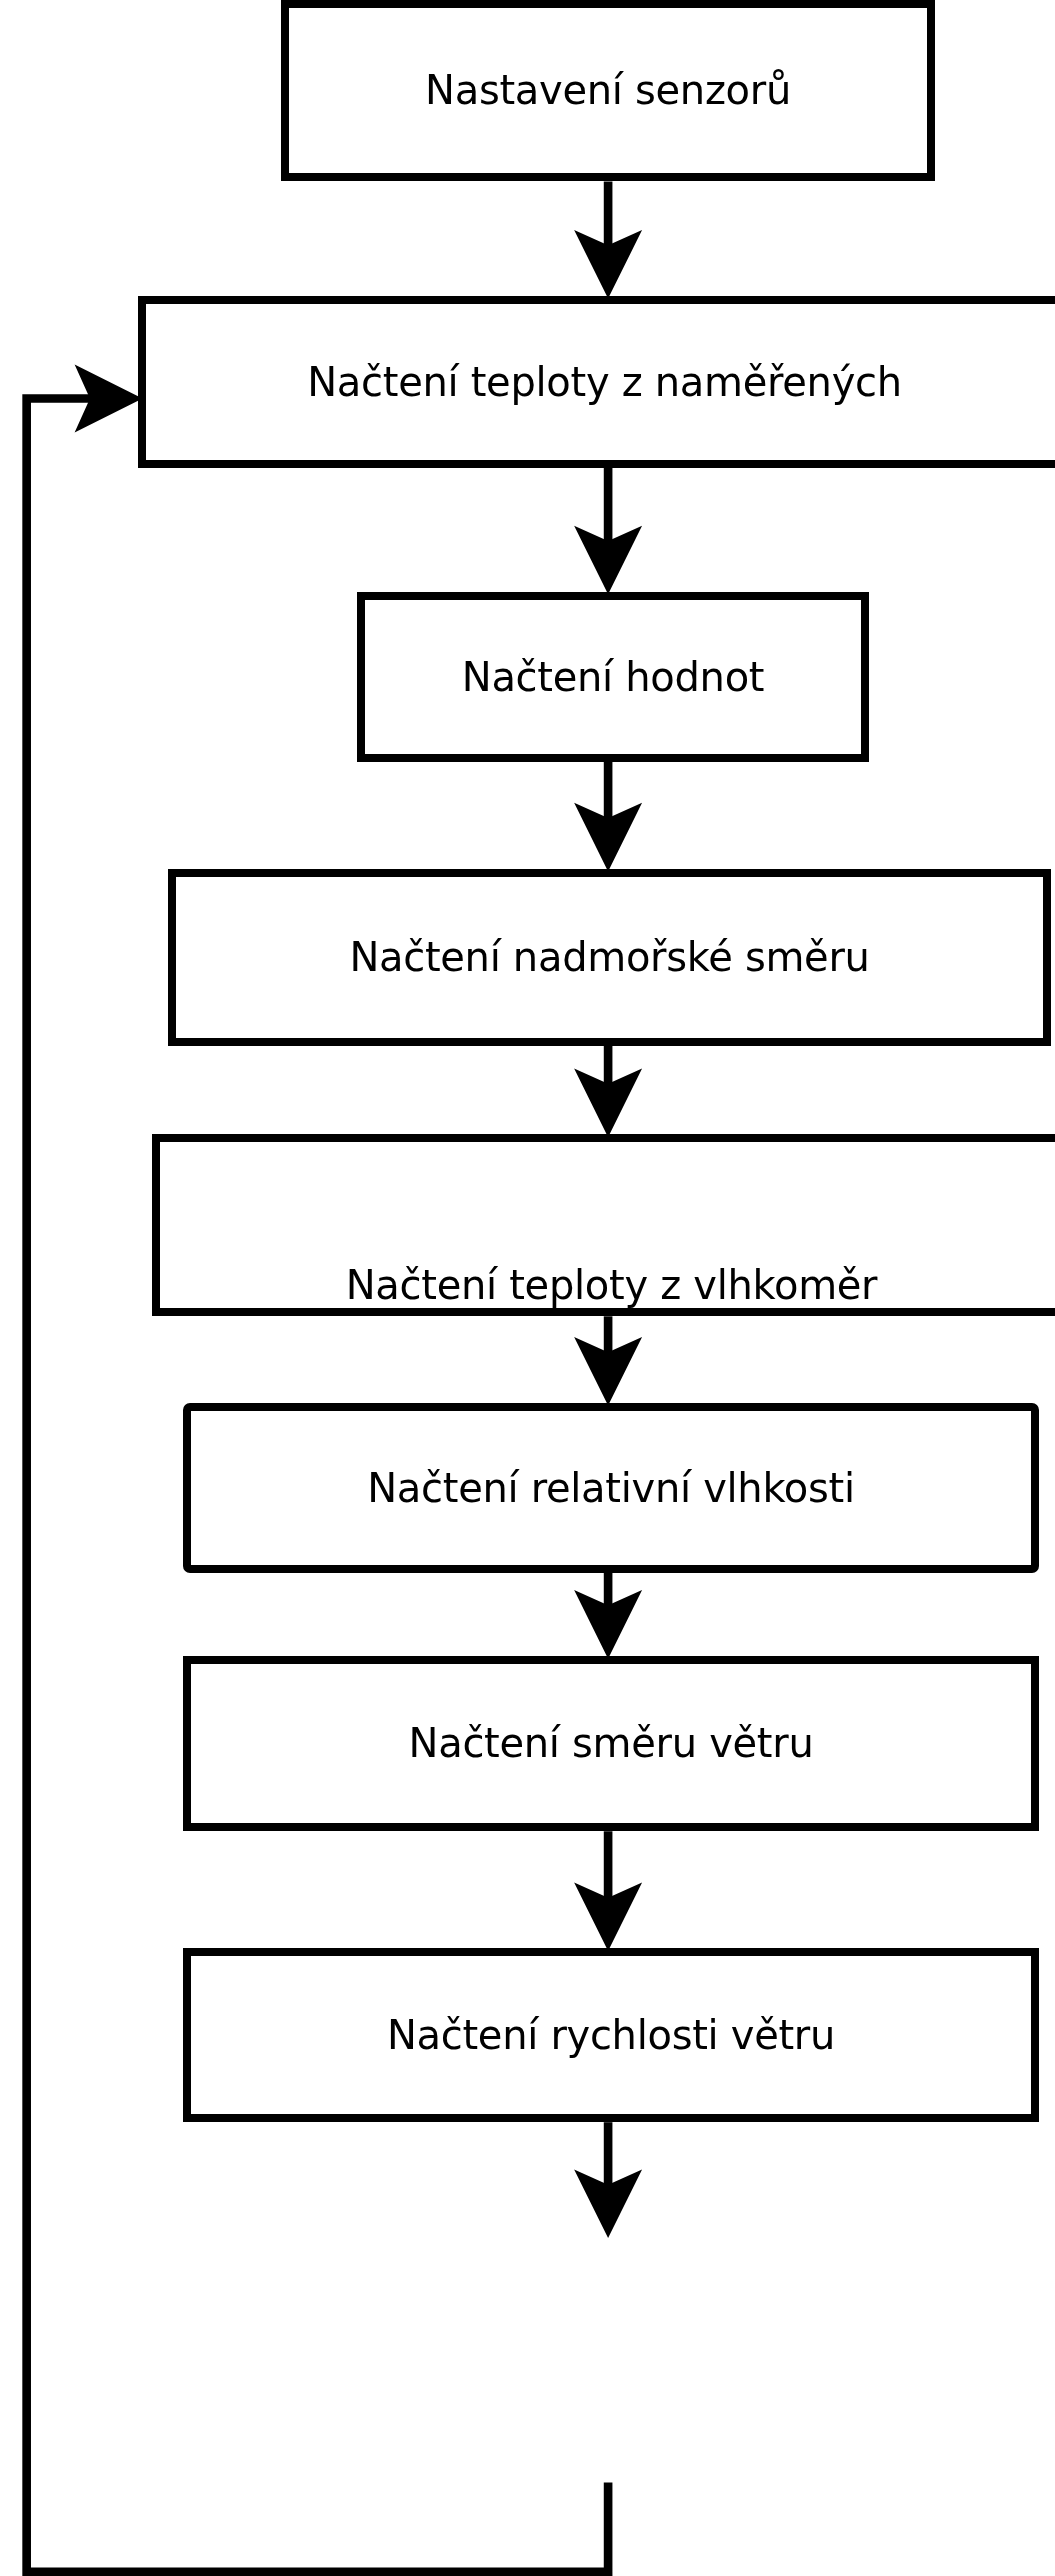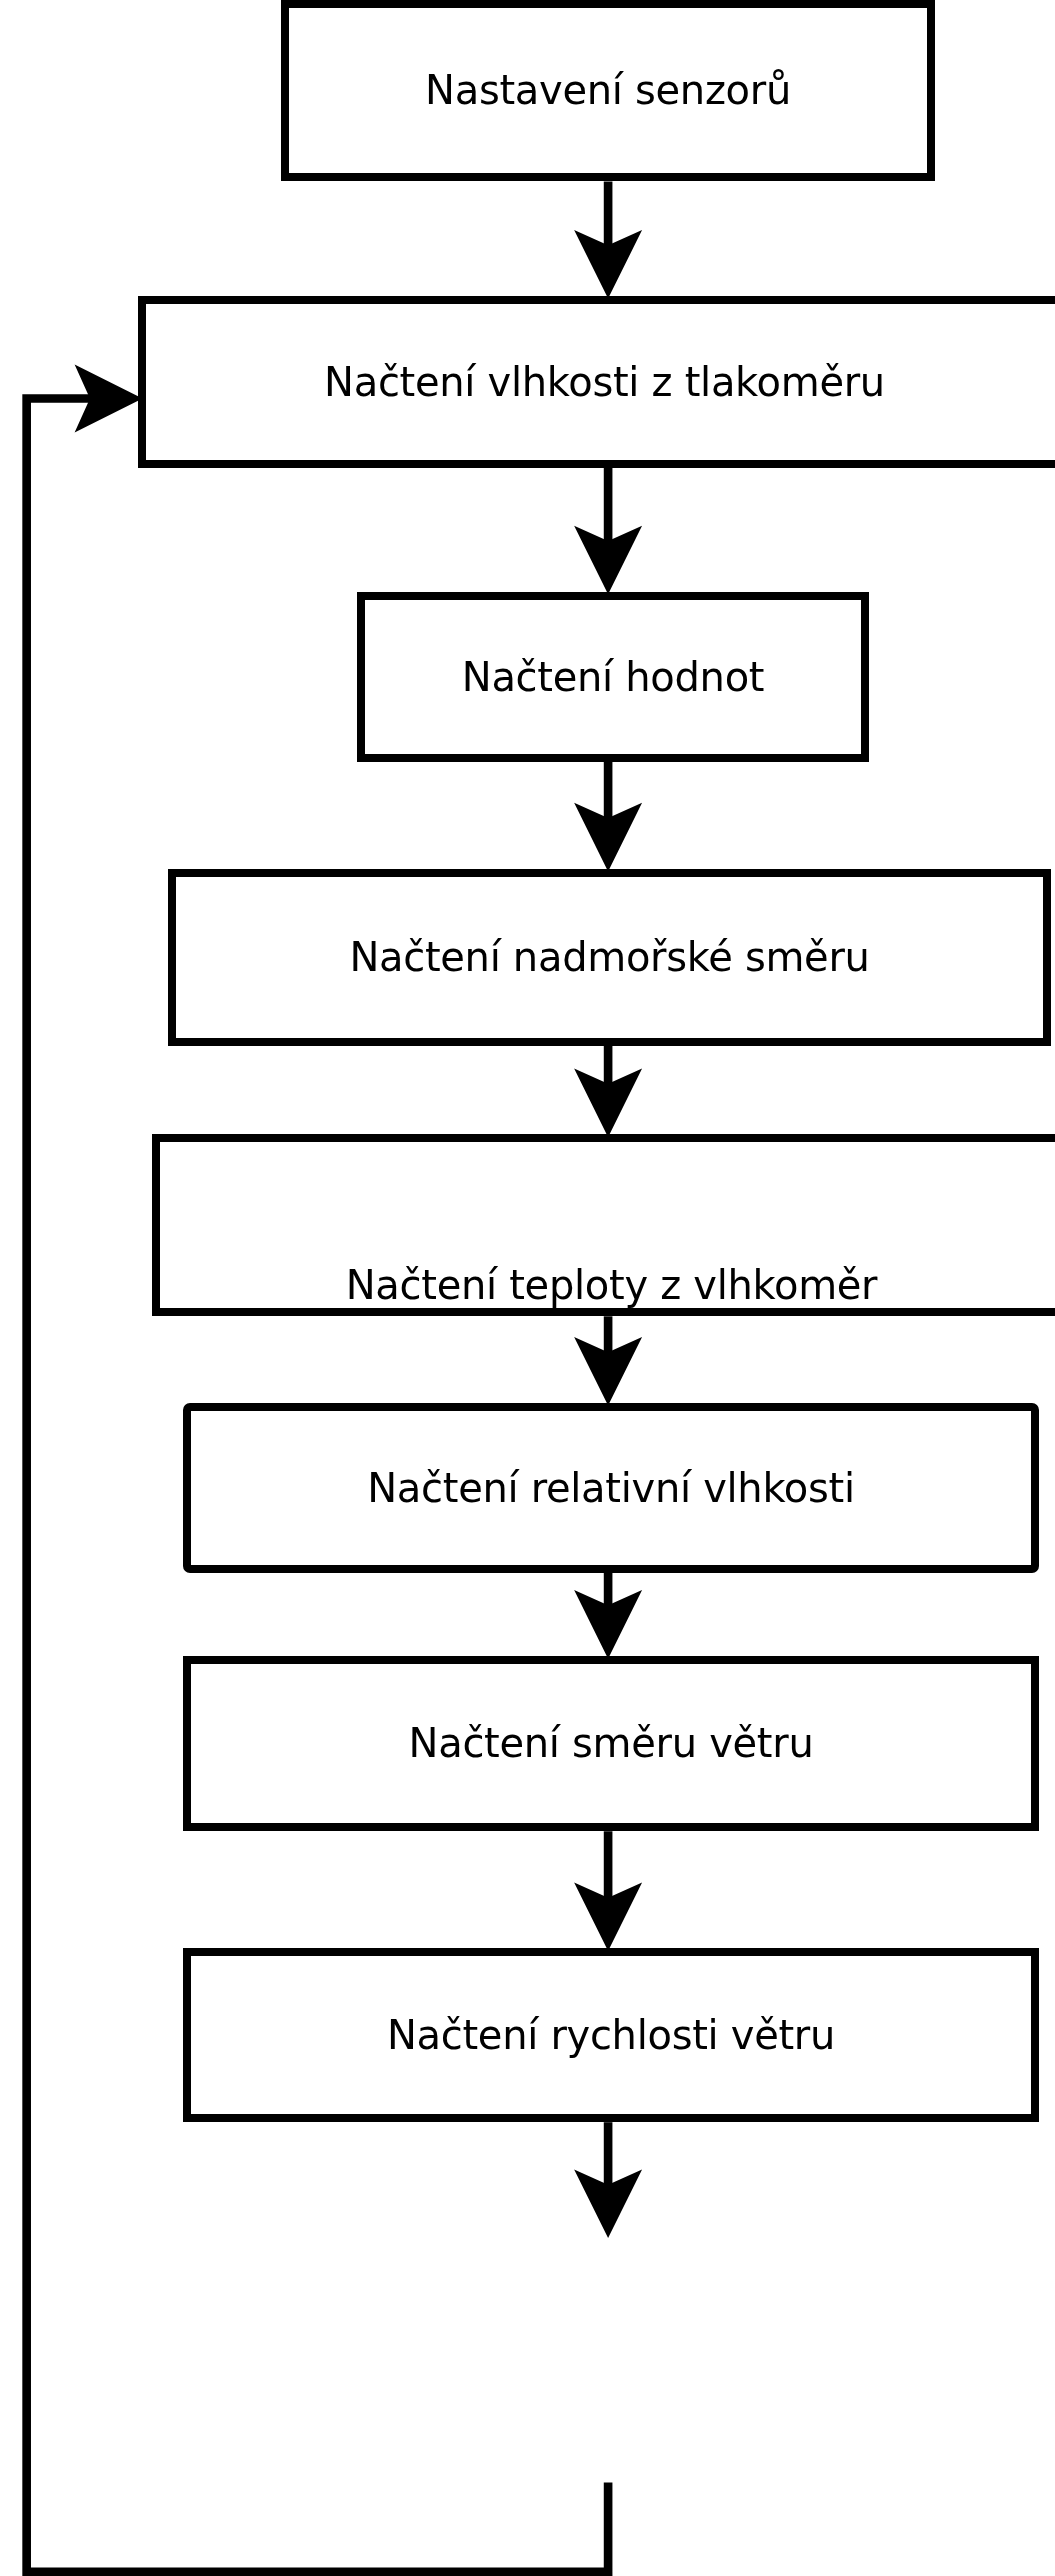--- a/index.html
+++ b/index.html
@@ -76,21 +76,21 @@
       <polyline points="889,3727 889,3861 16,3861 16,598 139,598" fill="none" stroke="#000" stroke-width="13"></polyline>
       <polygon points="190,598 88,547 111,598 88,649" fill="#000"></polygon>
     </g>
   </svg>
 
   <div class="node" style="left:265px;top:0px;width:654px;height:181px;">
     <span class="txt">Nastavení senzorů</span>
   </div>
 
   <div class="node" style="left:122px;top:296px;width:933px;height:172px;">
-    <span class="txt">Načtení vlhkosti z tlakoměru</span>
+    <span class="txt">Načtení teploty z naměřených</span>
   </div>
 
   <div class="node" style="left:341px;top:592px;width:512px;height:170px;">
     <span class="txt">Načtení hodnot</span>
   </div>
 
   <div class="node" style="left:152px;top:869px;width:883px;height:177px;">
     <span class="txt">Načtení nadmořské směru</span>
   </div>
 

